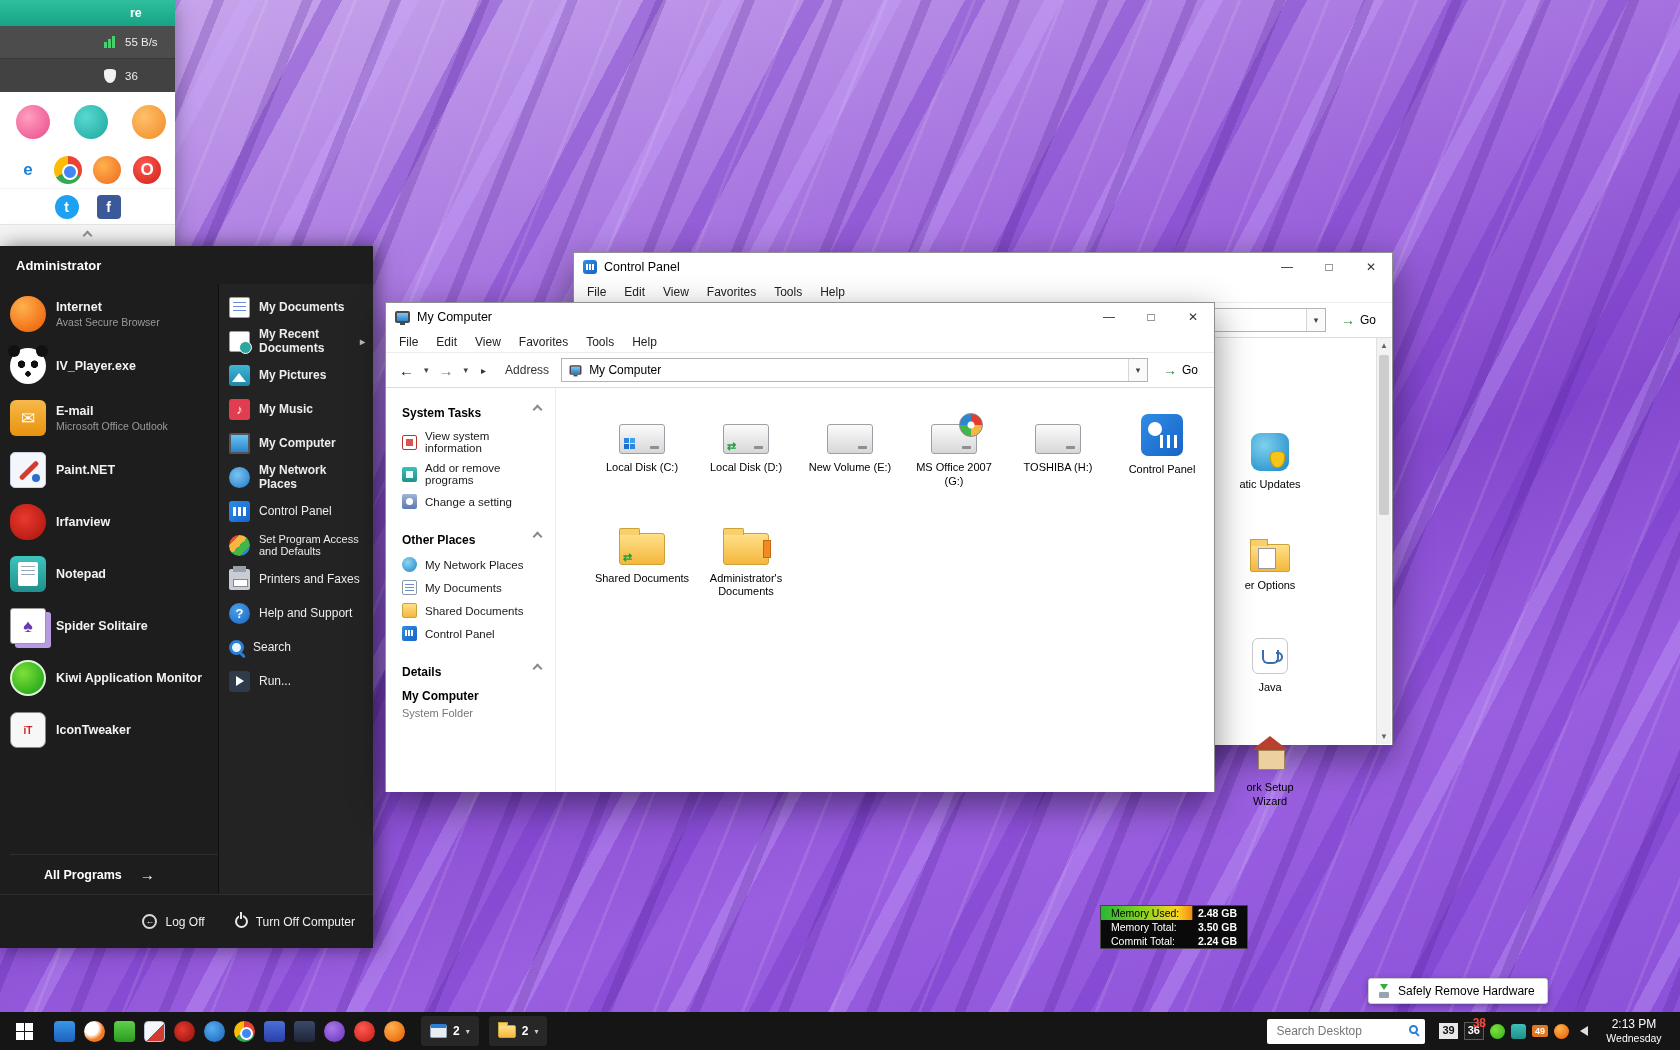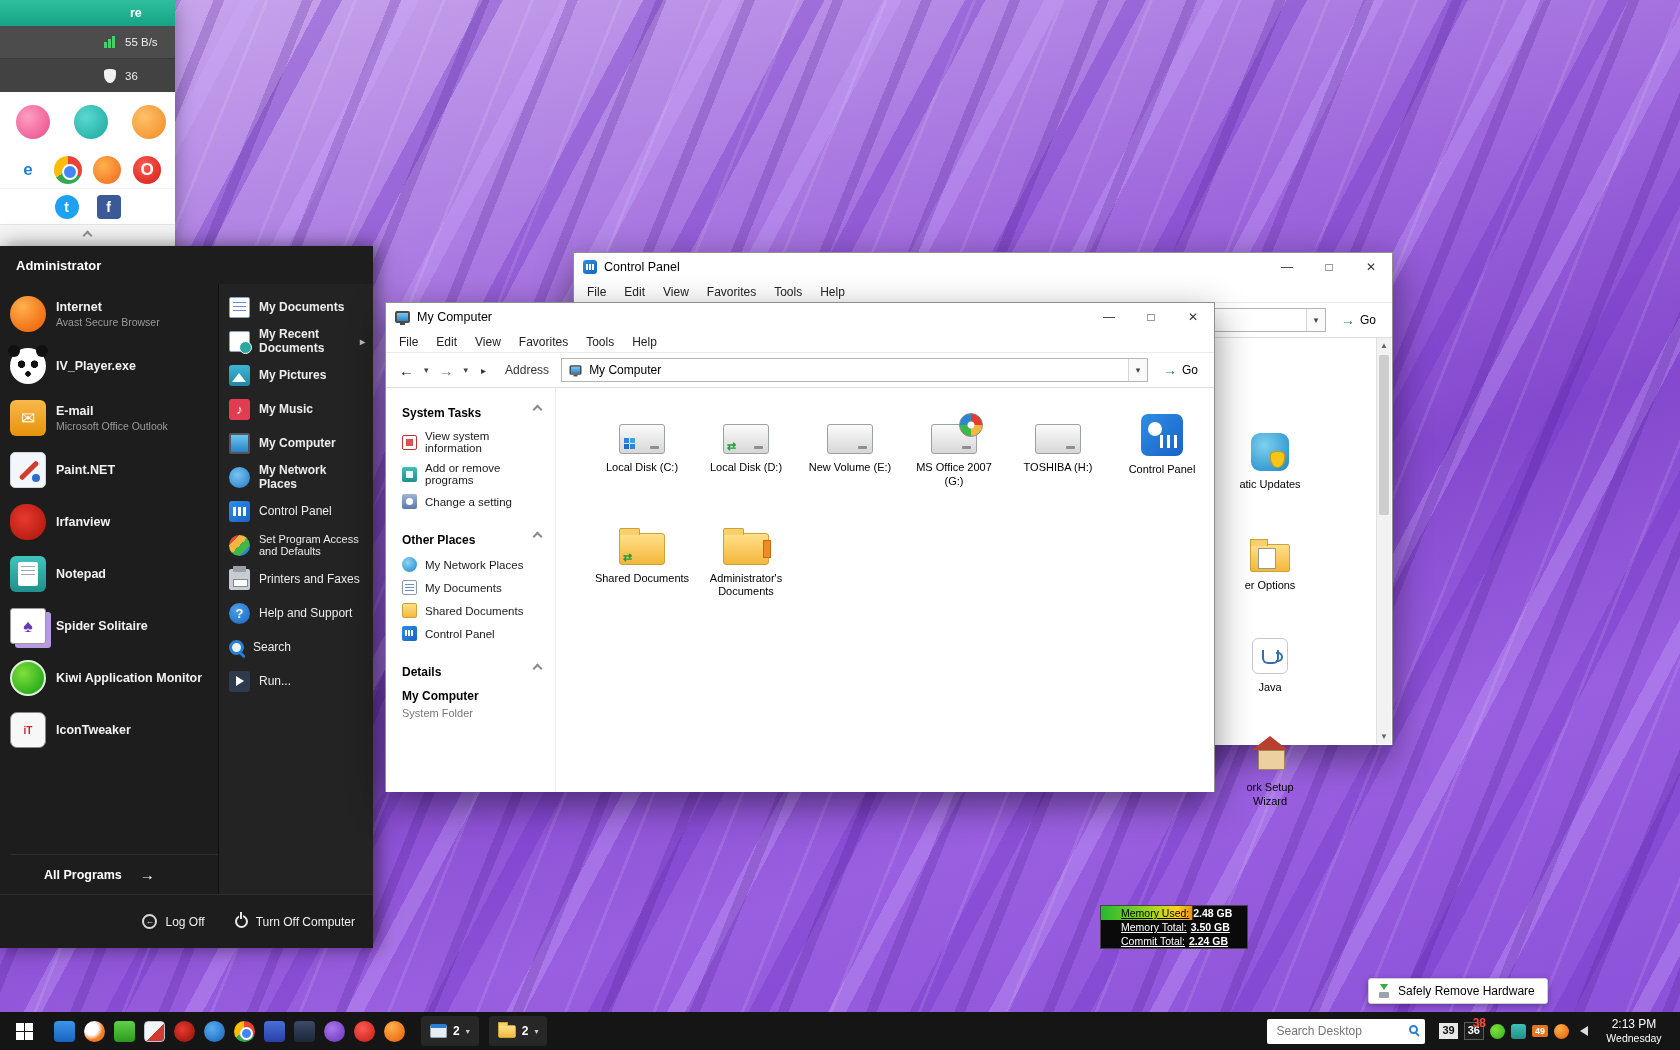--- a/index.html
+++ b/index.html
@@ -133,21 +133,21 @@
   .wb-ff{background:radial-gradient(circle at 35% 35%,#ffb14d,#f0681e);}
   .wb-opera{color:#fff;background:radial-gradient(circle at 40% 35%,#ff5a52,#d01e14);}
   .w-social{height:36px;background:#fff;display:flex;align-items:center;justify-content:center;gap:18px;border-top:1px solid #f2f2f2;}
   .ws{width:24px;height:24px;border-radius:4px;display:flex;align-items:center;justify-content:center;color:#fff;font-weight:bold;font-size:14px;}
   .ws-tw{background:#1da1f2;border-radius:50%;}
   .ws-fb{background:#3b5998;}
   .w-collapse{height:22px;background:#f4f4f4;display:flex;align-items:center;justify-content:center;border-top:1px solid #e4e4e4;}
 
   
   .memory{left:1100px;top:905px;width:148px;z-index:6;background:#0a0a0a;border:1px solid #444;font-size:10.5px;}
-  .mem-row{display:flex;justify-content:space-between;padding:1px 20px;color:#fff;white-space:nowrap;text-decoration:underline;}
+  .mem-row{display:flex;justify-content:space-between;padding:1px 10px;color:#fff;white-space:nowrap;}
   .mem-row b{margin-left:4px;}
   .mem-row.used{background:linear-gradient(90deg,#25b832 0%,#8fd41e 30%,#ffd51e 52%,#f09016 62%,#0a0a0a 63%);color:#000;}
   .mem-row.used b{color:#fff;}
 
   
   .notice{left:1368px;top:978px;z-index:6;height:26px;background:#fff;border:1px solid #cfcfcf;border-radius:3px;
     display:flex;align-items:center;gap:7px;padding:0 12px 0 8px;box-shadow:0 2px 6px rgba(0,0,0,.3);}
   .notice-ic{width:14px;height:14px;position:relative;}
   .notice-ic::before{content:'';position:absolute;left:2px;bottom:0;width:10px;height:6px;background:#9aa4ae;border-radius:1px;}
   .notice-ic::after{content:'';position:absolute;left:3px;top:0;width:0;height:0;border-left:4px solid transparent;border-right:4px solid transparent;border-top:6px solid #2faf3e;}

